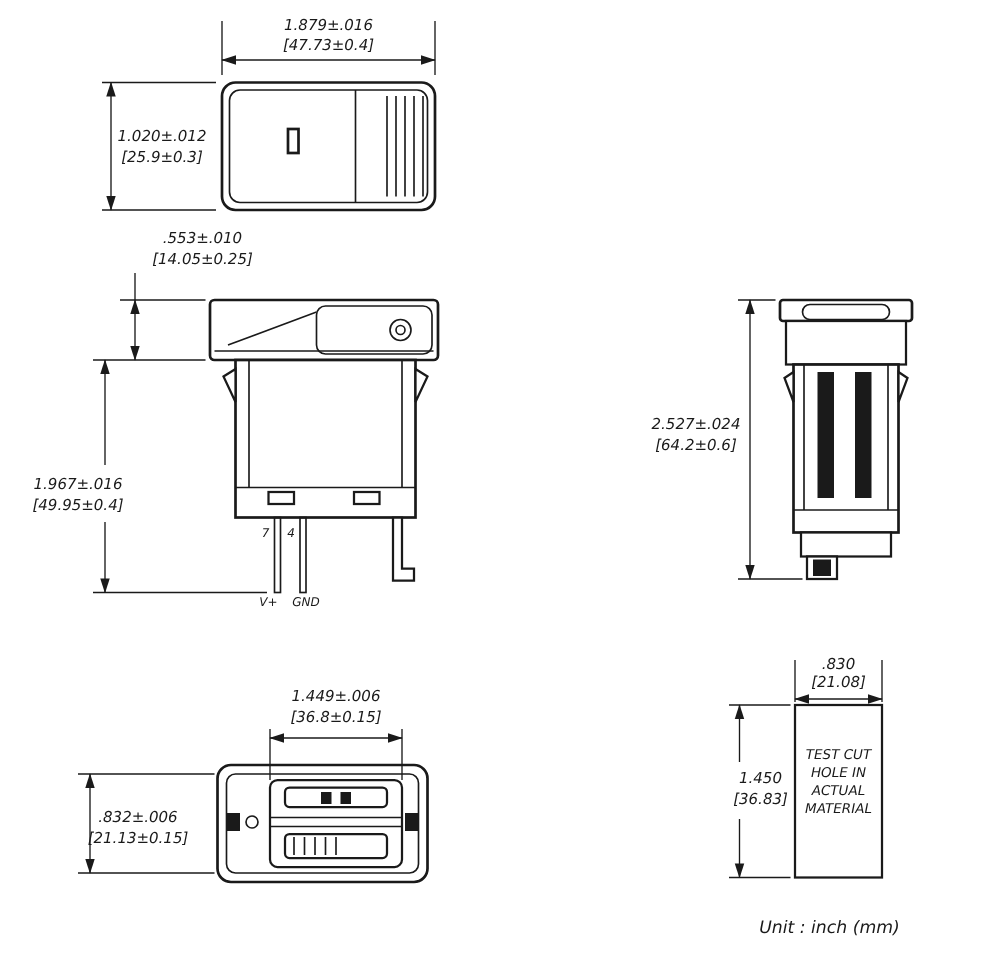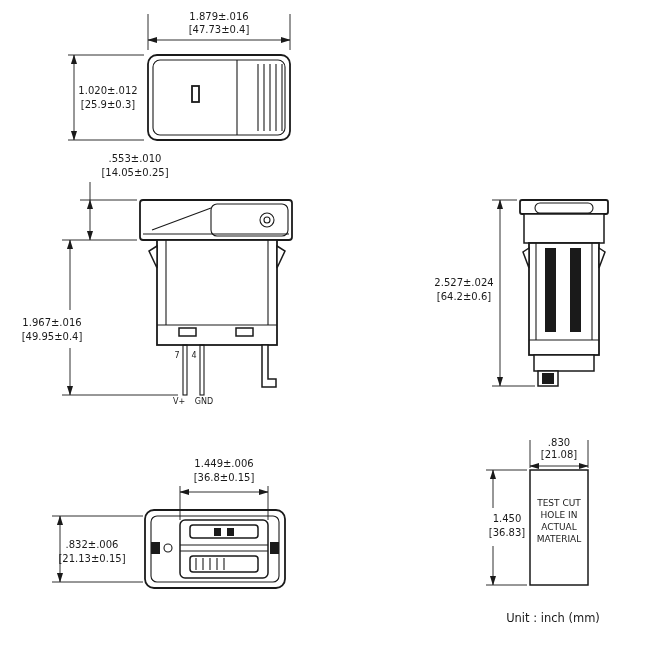--- a/index.html
+++ b/index.html
@@ -1,20 +1,21 @@
 <!DOCTYPE html>
 <html><head>
 <meta charset="utf-8">
 <style>
   html,body { margin:0; padding:0; background:#ffffff; }
   .canvas {
     position:relative;
     width:654px; height:653px;
     background:#ffffff;
     font-family:"DejaVu Sans", sans-serif;
+    font-style:italic;
   }
   svg { display:block; }
   svg text {
     font-family:"DejaVu Sans", sans-serif;
     fill:#1a1a1a;
   }
   .dim-text  { font-size:10px; }
   .pin-text  { font-size:8px; }
   .note-text { font-size:9px; }
   .unit-text { font-size:11.5px; }

